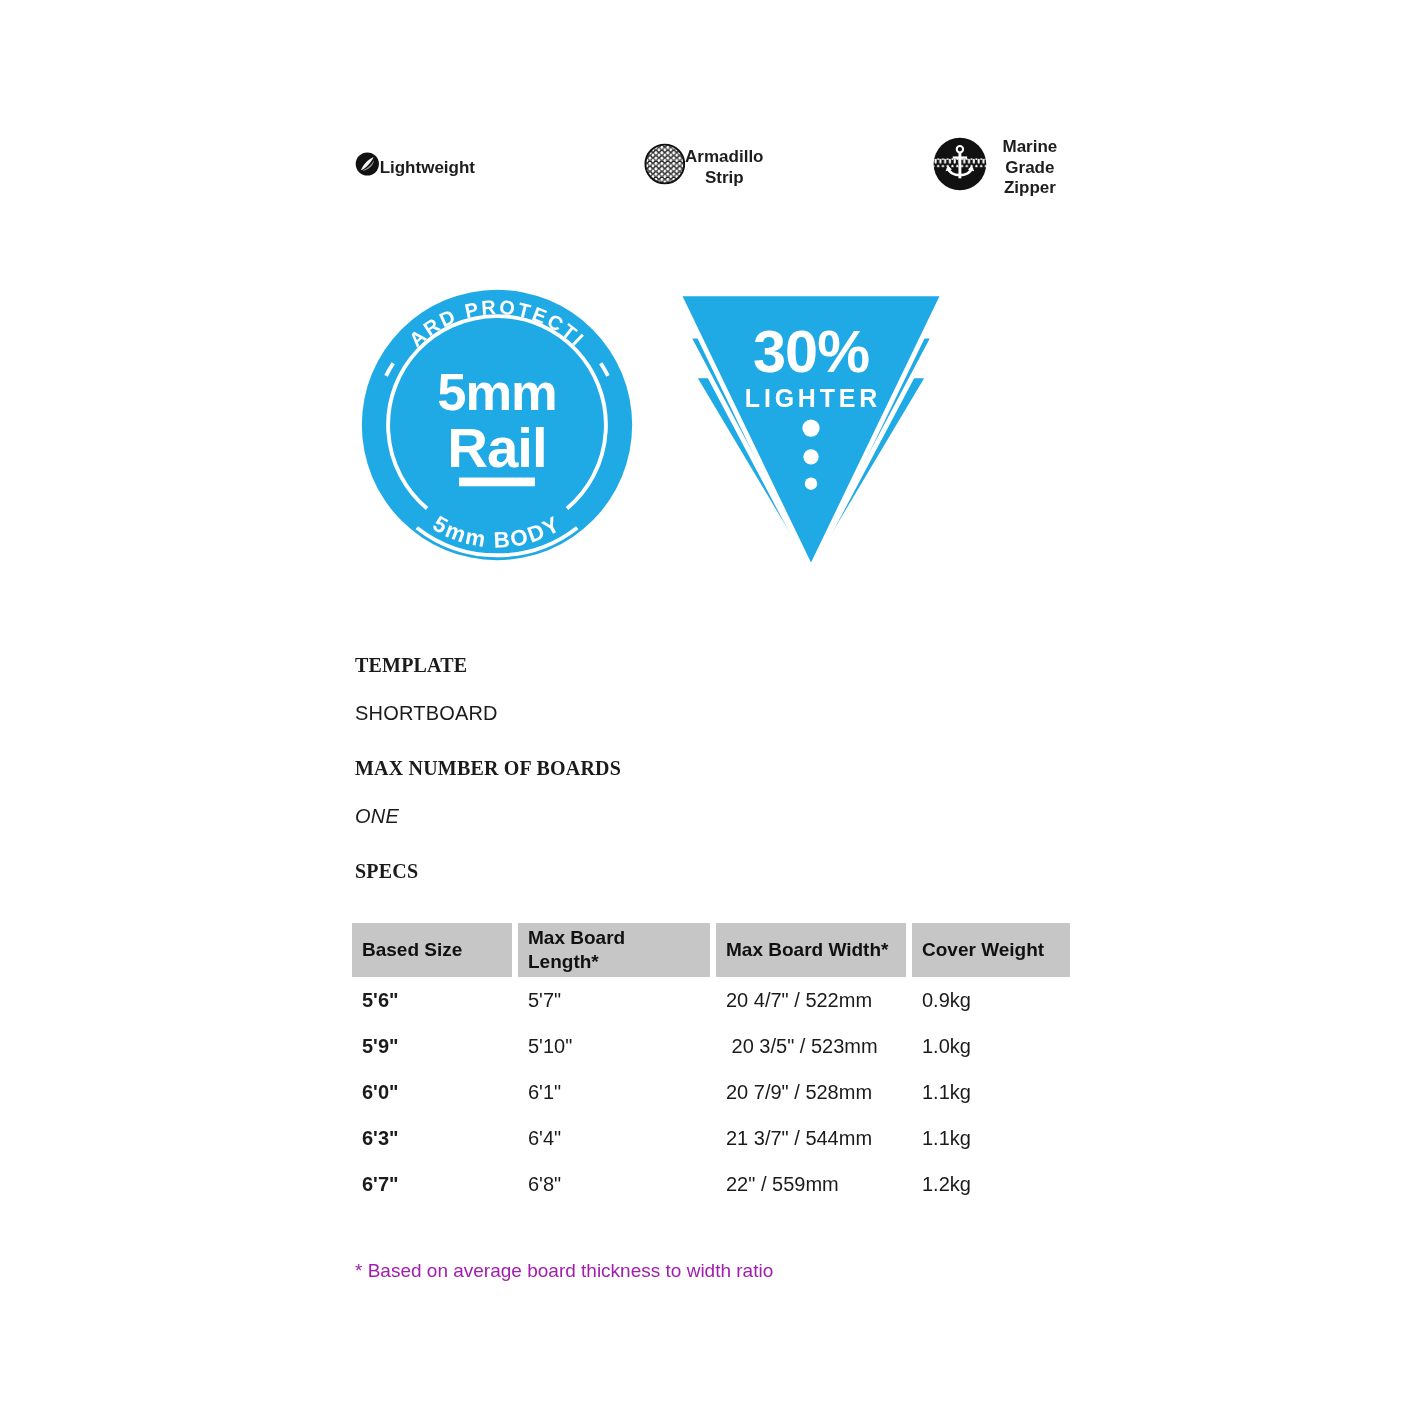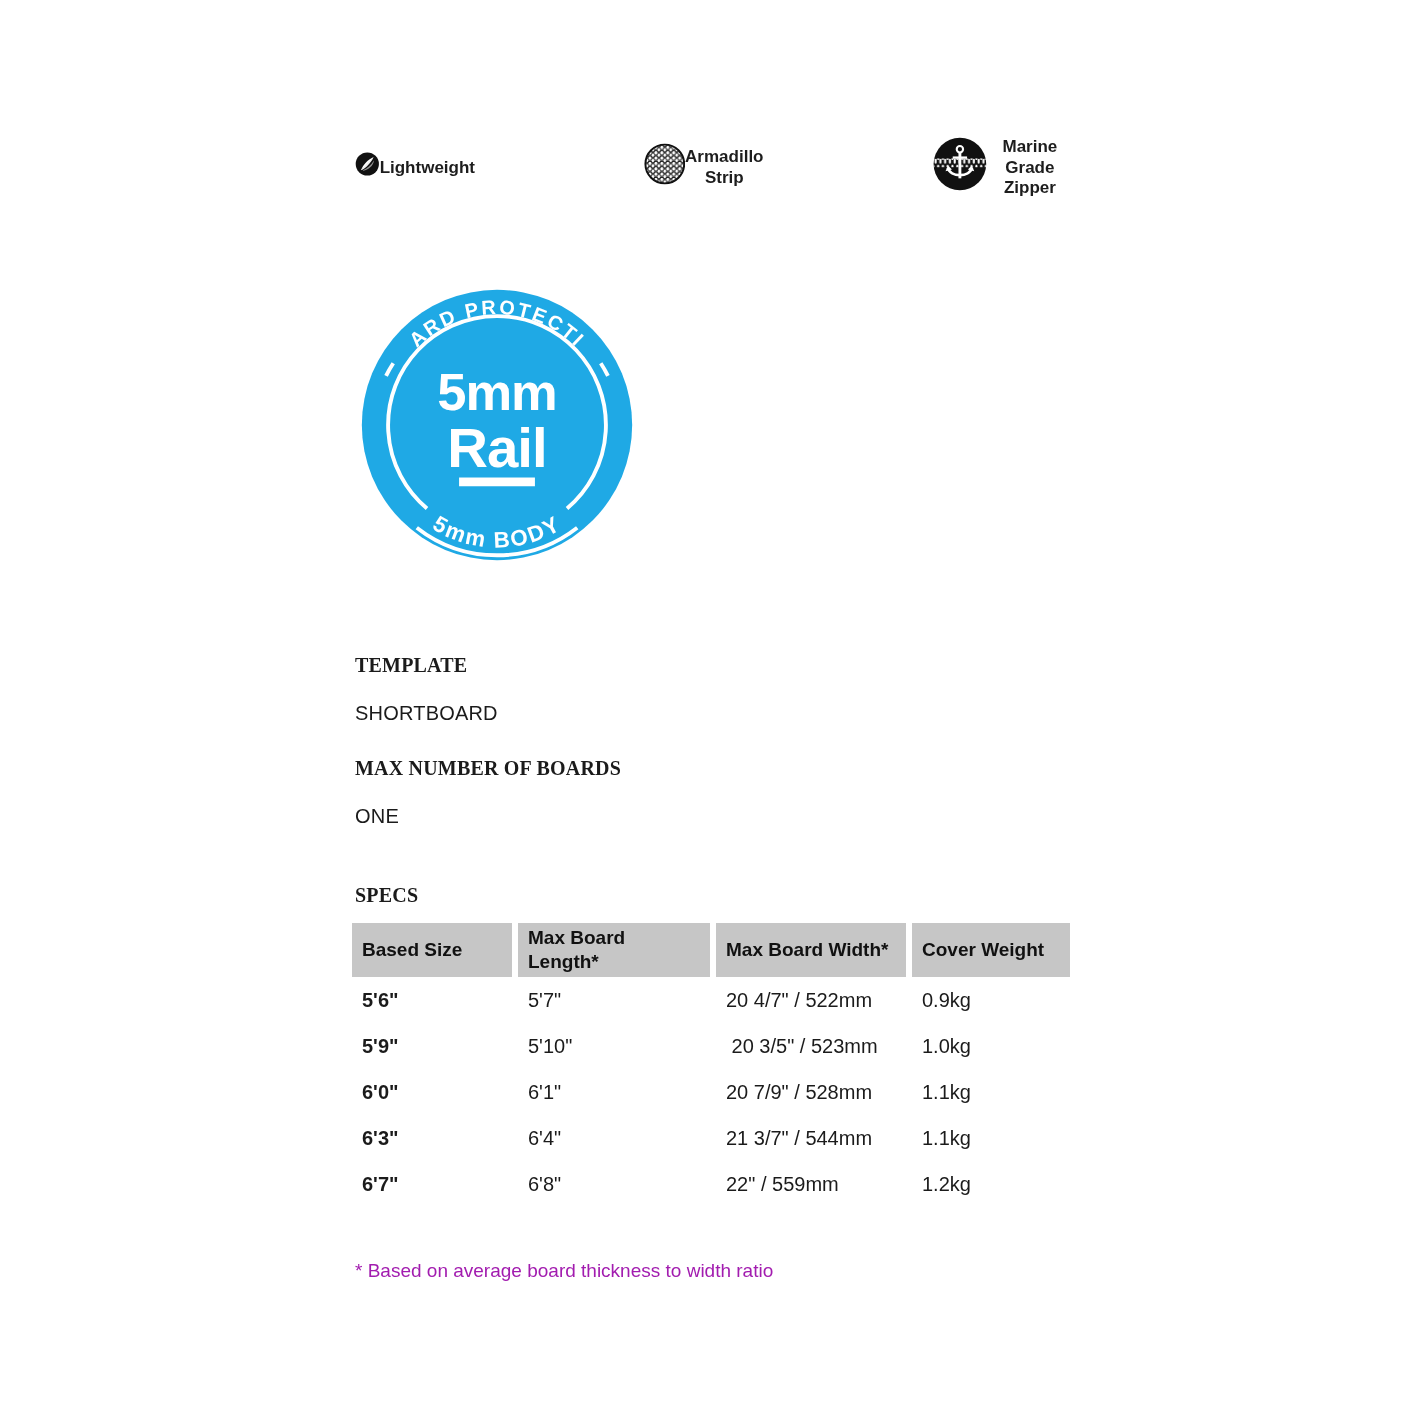--- a/index.html
+++ b/index.html
@@ -17,22 +17,22 @@
   .badges{position:absolute;top:284px;left:356px;display:flex;align-items:flex-start;}
   .badge-circle svg{width:282px;height:282px;display:block;}
   .badge-triangle{margin-left:34px;}
   .badge-triangle svg{width:278px;height:292px;display:block;}
   
   .sect{position:absolute;left:355px;font-size:20px;letter-spacing:.2px;}
   .sect.heading{font-weight:bold;font-family:Liberation Serif, serif;}
   #template-label{top:654px;}
   #template-value{top:702px;}
   #maxboards-label{top:757px;}
-  #maxboards-value{top:805px;}
-  #specs-label{top:884px;}
+  #maxboards-value{top:805px;font-style:italic;}
+  #specs-label{top:860px;}
   
   .specs-table{position:absolute;top:923px;left:346px;border-collapse:separate;border-spacing:6px 0;}
   .specs-table th{
     background:#c6c6c6;color:#111;font-size:19px;font-weight:bold;text-align:left;
     height:54px;vertical-align:middle;padding:0 10px;white-space:pre-line;line-height:1.25;
   }
   .specs-table th.c1{width:140px}.specs-table th.c2{width:172px}.specs-table th.c3{width:170px}.specs-table th.c4{width:138px}
   .specs-table td{font-size:20px;height:46px;vertical-align:middle;padding:0 10px;white-space:pre;}
   .specs-table td.first{font-weight:bold;}
   
@@ -123,20 +123,33 @@
       </text>
       <text font-family="Liberation Sans, sans-serif" font-size="23" font-weight="bold" fill="#fff" letter-spacing="2">
         <textPath href="#arcBottom" startOffset="50%" text-anchor="middle">5mm BODY</textPath>
       </text>
       <text x="145" y="130" text-anchor="middle" font-family="Liberation Sans, sans-serif" font-size="54" font-weight="bold" fill="#fff" letter-spacing="-1">5mm</text>
       <text x="145" y="188" text-anchor="middle" font-family="Liberation Sans, sans-serif" font-size="58" font-weight="bold" fill="#fff" letter-spacing="-1">Rail</text>
       <rect x="106" y="199" width="78" height="9" fill="#fff"></rect>
     </svg>
   </div>
 
+  <div class="badge-triangle">
+    <svg viewBox="0 0 290 292">
+
+      <polygon points="27,92 263,92 145,290" fill="#1FA9E5"></polygon>
+      <polygon points="17,48 273,48 145,290" stroke="#fff" stroke-width="5" stroke-linejoin="round" fill="#1FA9E5"></polygon>
+      <polygon points="7,4 283,4 145,290" stroke="#fff" stroke-width="5" stroke-linejoin="round" fill="#1FA9E5"></polygon>
+      <text x="145" y="86" text-anchor="middle" font-family="Liberation Sans, sans-serif" font-size="62" font-weight="bold" fill="#fff" letter-spacing="-1">30%</text>
+      <text x="147" y="122" text-anchor="middle" font-family="Liberation Sans, sans-serif" font-size="26" font-weight="bold" fill="#fff" letter-spacing="4">LIGHTER</text>
+      <circle cx="145" cy="144" r="9" fill="#fff"></circle>
+      <circle cx="145" cy="174" r="8" fill="#fff"></circle>
+      <circle cx="145" cy="202" r="6.5" fill="#fff"></circle>
+    </svg>
+  </div>
 </div>
 
 <div class="sect heading" id="template-label">TEMPLATE</div>
 <div class="sect" id="template-value">SHORTBOARD</div>
 <div class="sect heading" id="maxboards-label">MAX NUMBER OF BOARDS</div>
 <div class="sect" id="maxboards-value">ONE</div>
 <div class="sect heading" id="specs-label">SPECS</div>
 
 <table class="specs-table">
   <thead>

